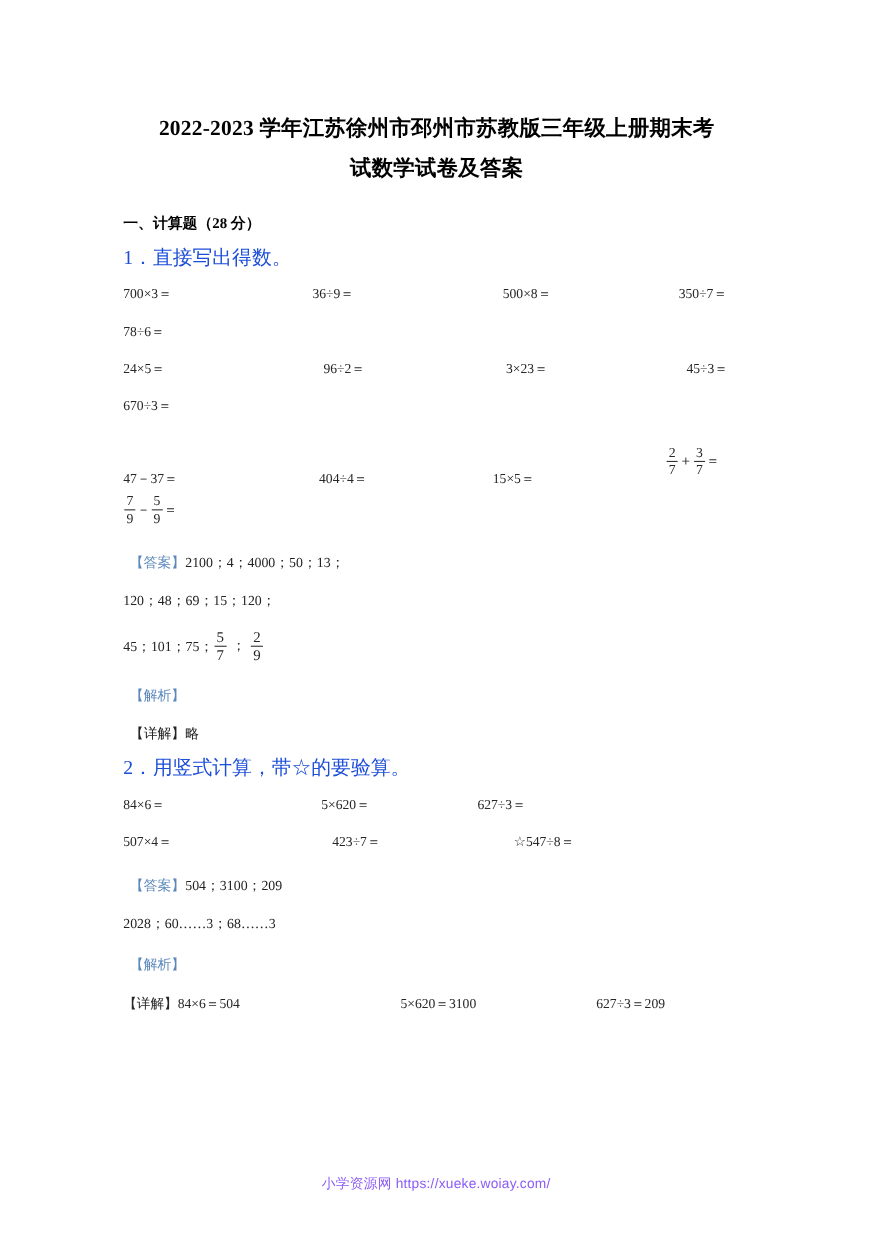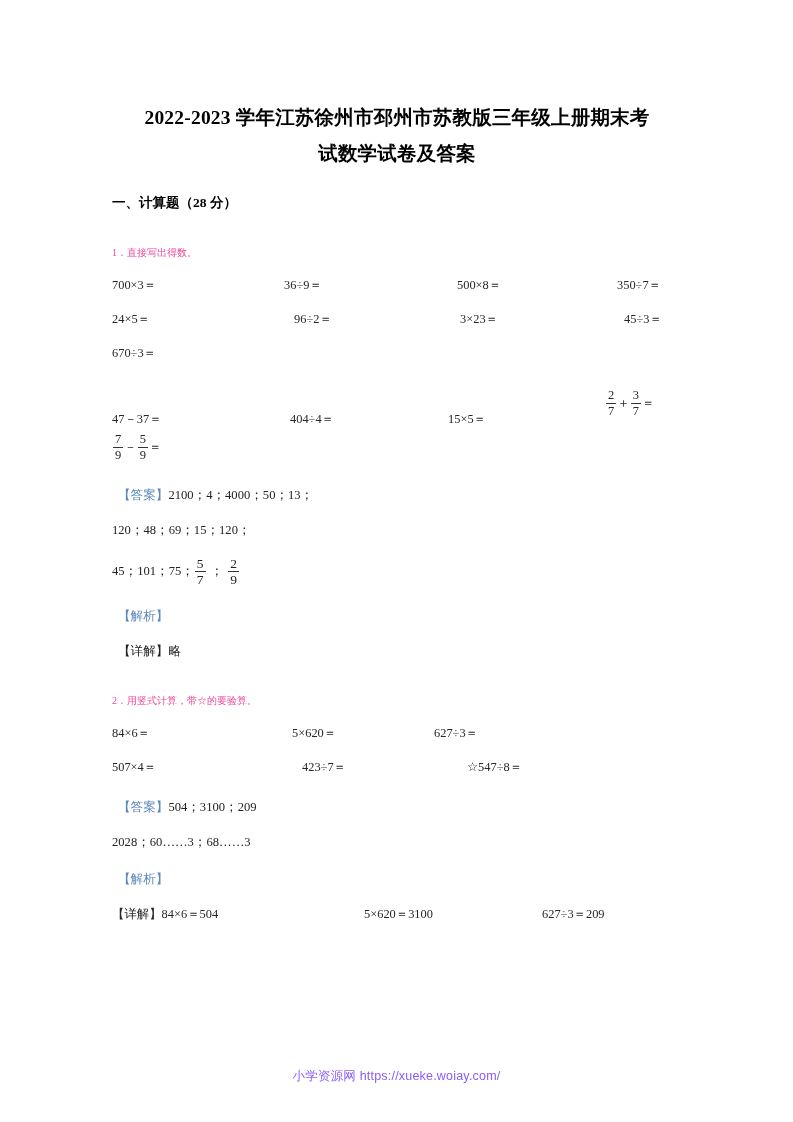--- a/index.html
+++ b/index.html
@@ -45,24 +45,24 @@
 
   
   .section-head {
     margin-top: 20px;
     font-size: 13.5px;
     font-weight: bold;
     color: #000;
     line-height: 22px;
   }
   .q-label {
-    font-size: 10px;
+    font-size: 18px;
     line-height: 21px;
-    margin-top: 28px;
-    color: #ec4899;
+    margin-top: 10px;
+    color: #1d4ed8;
   }
   .para {
     font-size: 12.6px;
     line-height: 30px;
     color: #222;
     text-align: justify;
     margin: 0;
   }
   .para-block { margin-top: 10px; }
 
@@ -163,20 +163,23 @@
 
     <div class="q-label">1．直接写出得数。</div>
 
     <div class="eq-row">
       <span class="eq" style="left:0px;">700×3＝</span>
       <span class="eq" style="left:172px;">36÷9＝</span>
       <span class="eq" style="left:345px;">500×8＝</span>
       <span class="eq" style="left:505px;">350÷7＝</span>
     </div>
 
+    <div class="eq-row">
+      <span class="eq" style="left:0px;">78÷6＝</span>
+    </div>
 
     <div class="eq-row">
       <span class="eq" style="left:0px;">24×5＝</span>
       <span class="eq" style="left:182px;">96÷2＝</span>
       <span class="eq" style="left:348px;">3×23＝</span>
       <span class="eq" style="left:512px;">45÷3＝</span>
     </div>
 
     <div class="eq-row">
       <span class="eq" style="left:0px;">670÷3＝</span>

